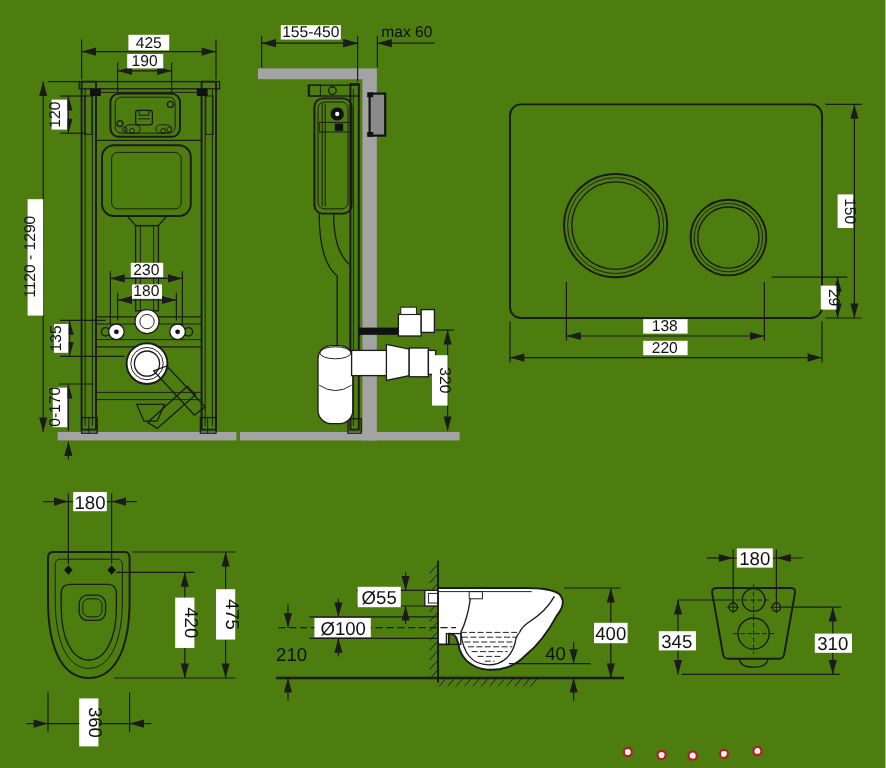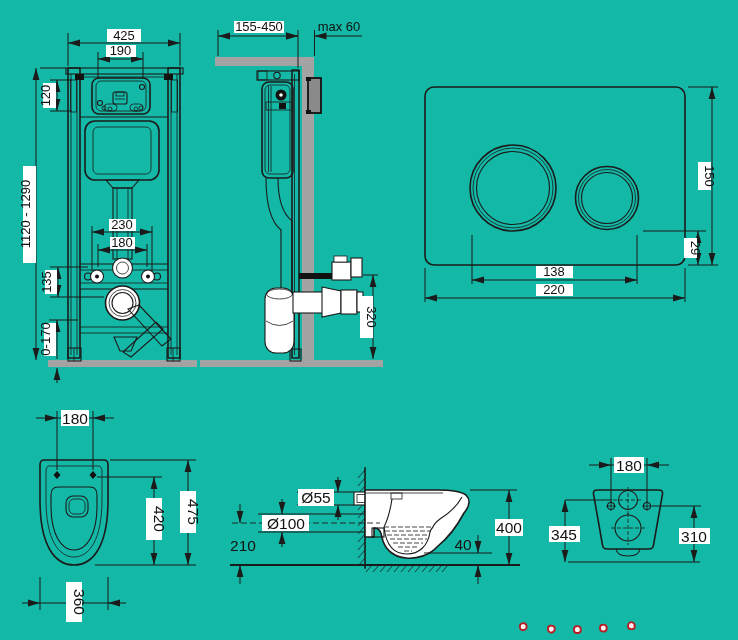--- a/index.html
+++ b/index.html
@@ -1,16 +1,16 @@
 <!DOCTYPE html>
 <html><head>
 <meta charset="utf-8">
 <style>
   html,body{margin:0;padding:0;background:#fff;}
-  #stage{position:relative;width:738px;height:640px;background:#14b8a6;overflow:hidden;
+  #stage{position:relative;width:738px;height:640px;background:#4d7c0f;overflow:hidden;
          font-family:"Liberation Sans",sans-serif;}
   svg{position:absolute;left:0;top:0;}
   .ln{stroke:#1b1b1b;stroke-width:1.6;fill:none;stroke-linejoin:round;stroke-linecap:square;}
   .md{stroke:#1b1b1b;stroke-width:1.1;fill:none;}
   .th{stroke:#1b1b1b;stroke-width:0.8;fill:none;}
   .dim{stroke:#1b1b1b;stroke-width:1;fill:none;}
   .dsh{stroke:#1b1b1b;stroke-width:0.9;fill:none;stroke-dasharray:6 3;}
   .dsh2{stroke:#1b1b1b;stroke-width:0.8;fill:none;stroke-dasharray:4 2;}
   .wf{fill:#fff;}
   .gray{fill:#a3a3a3;}

